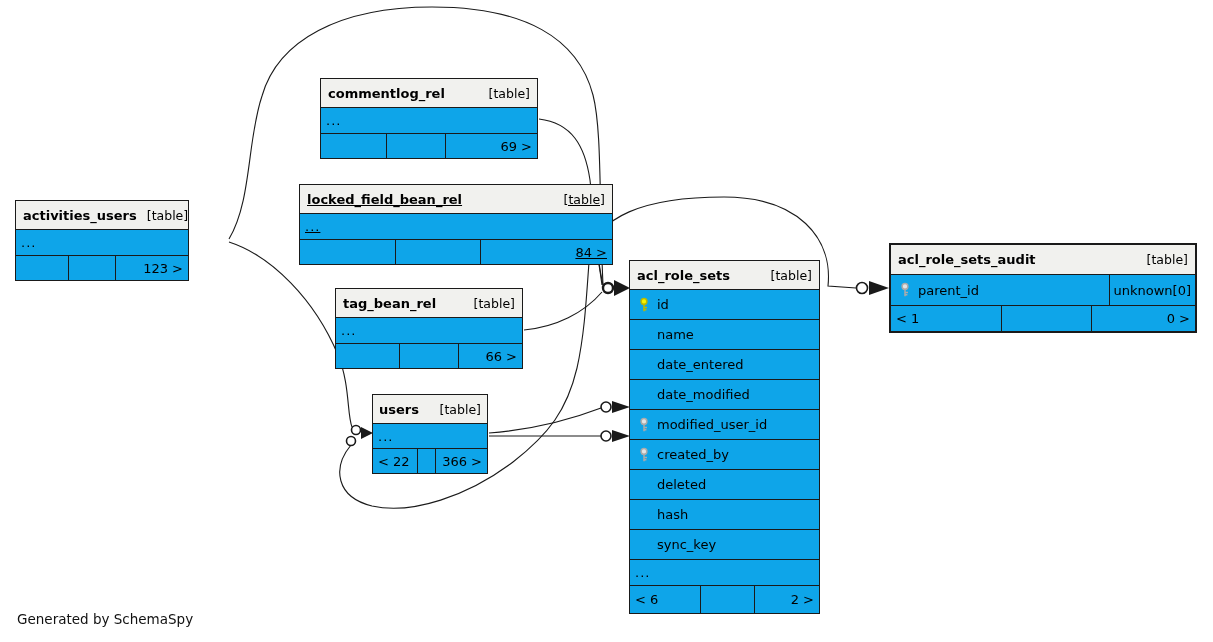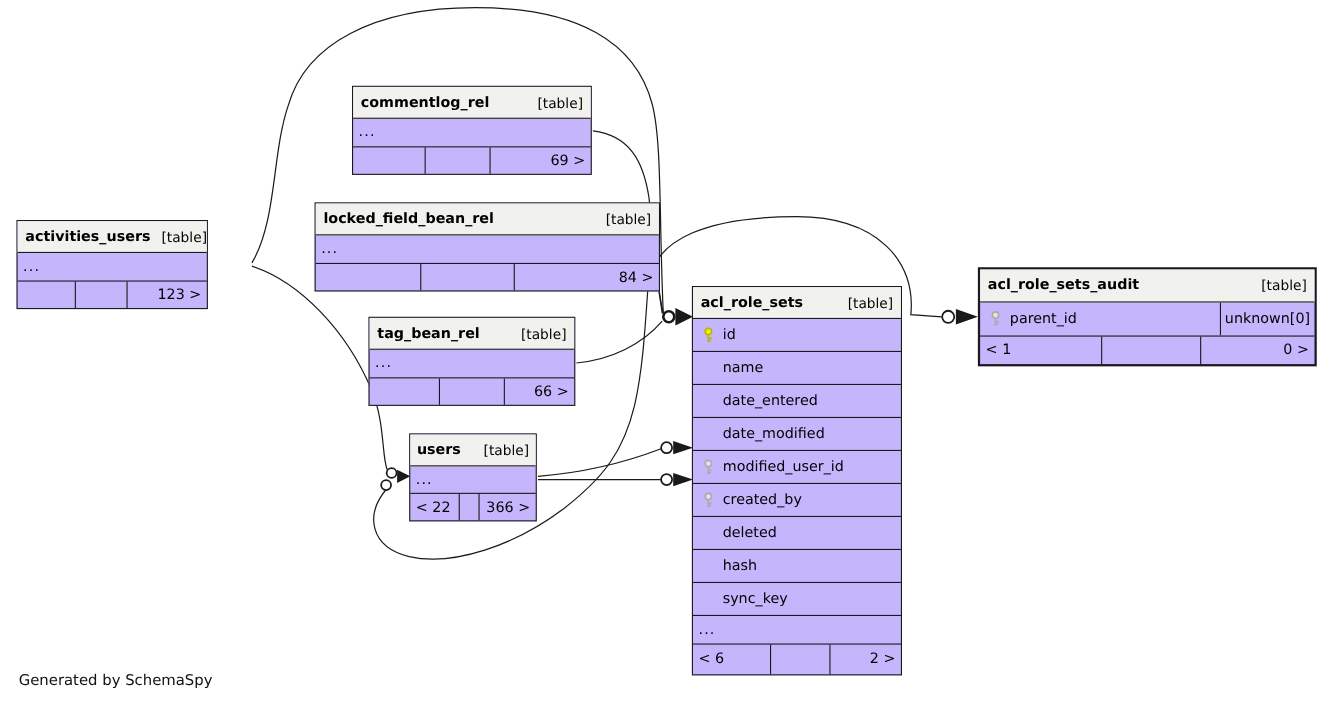--- a/index.html
+++ b/index.html
@@ -3,21 +3,21 @@
 <meta charset="utf-8">
 <style>
   :root { --line:#1a1a1a; --header-bg:#f1f1ee; }
   html,body { margin:0; padding:0; }
   #canvas {
     position:relative; width:1213px; height:642px; background:#ffffff;
     font-family:"DejaVu Sans", sans-serif; color:#000; overflow:hidden;
   }
   #edges { position:absolute; left:0; top:0; z-index:0; }
   .tbl {
-    position:absolute; z-index:1; background:#c4b5fd; box-sizing:border-box;
+    position:absolute; z-index:1; background:#0ea5e9; box-sizing:border-box;
     border:1.3px solid var(--line); font-size:13px;
   }
   .tbl.thick { border-width:2.6px; }
   .thead {
     display:flex; justify-content:space-between; align-items:center;
     background:var(--header-bg); border-bottom:1.3px solid var(--line);
     padding:0 7px; height:28px;
   }
   .tname { font-weight:bold; font-size:13px; white-space:nowrap; }
   .ttag  { font-size:12.5px; white-space:nowrap; margin-left:10px; }
@@ -104,21 +104,21 @@
           <span class="collabel">...</span>
         </div>
       </div>
     <div class="tfoot" style="grid-template-columns:1fr 0.9fr 1.4fr;">
       <div class="fcell"></div>
       <div class="fcell"></div>
       <div class="fcell right">69 &gt;</div>
     </div>
   </div>
 
-  <div class="tbl" id="t-locked" style="left:286px;top:184px;width:314px;">
+  <div class="tbl" id="t-locked" style="left:299px;top:184px;width:314px;text-decoration:underline;">
     <div class="thead">
       <span class="tname">locked_field_bean_rel</span>
       <span class="ttag">[table]</span>
     </div>
     <div class="rows">
         <div class="trow ellipsis" style="height: 25px;">
           <span class="collabel">...</span>
         </div>
       </div>
     <div class="tfoot" style="grid-template-columns:1fr 0.9fr 1.4fr;">

